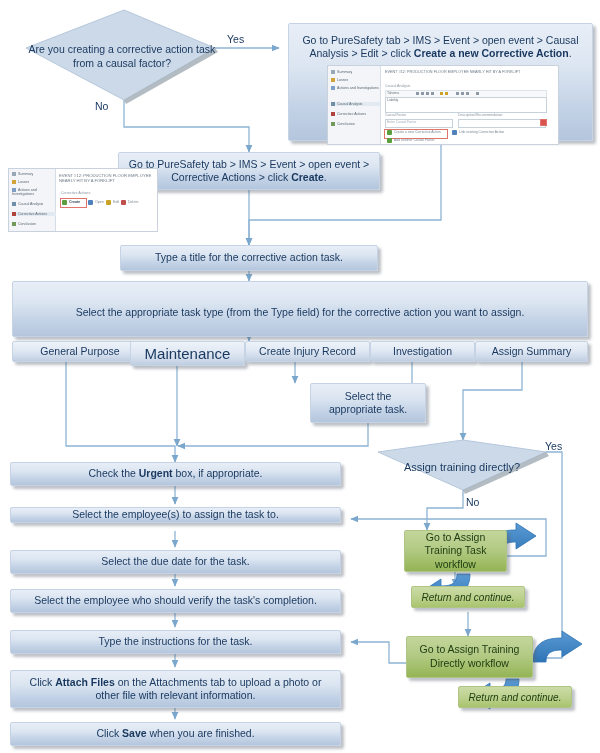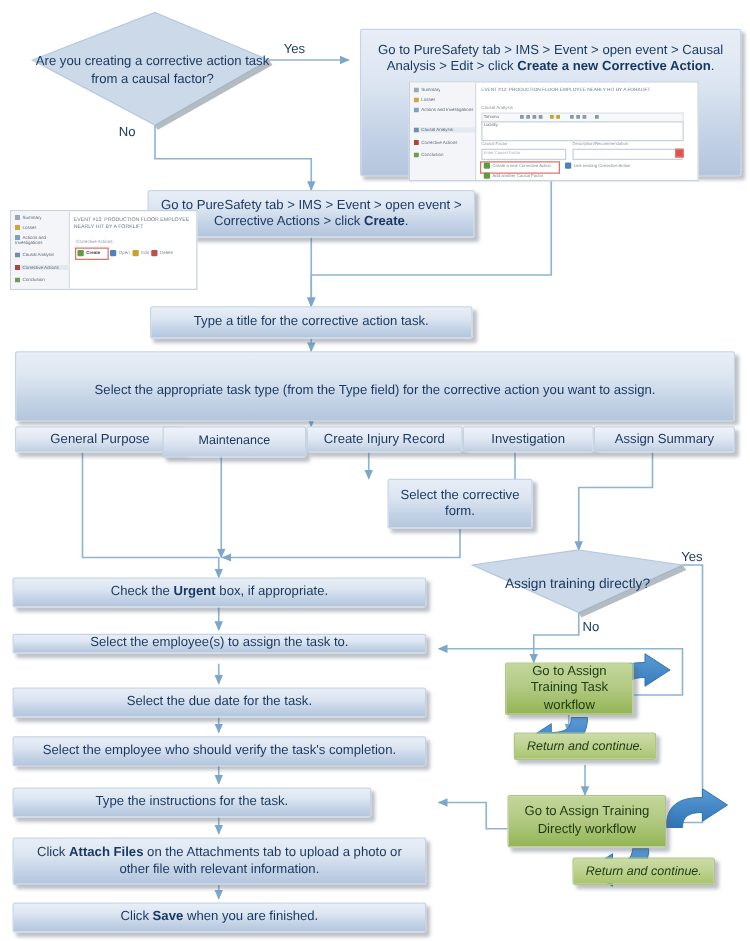--- a/index.html
+++ b/index.html
@@ -221,35 +221,35 @@
   <span>Type a title for the corrective action task.</span>
 </div>
 
 <div class="node pbox" style="left:12px;top:281px;width:576px;height:56px;font-size:10.5px;flex-direction:column;gap:26px;padding-top:10px;">
   <span>Select the appropriate task type (from the Type field) for the corrective action you want to assign.</span>
 </div>
 
 <div class="node pbox flat" style="left:12px;top:341px;width:136px;height:21px;font-size:10.5px;">
   <span>General Purpose</span>
 </div>
-<div class="node pbox flat" style="left:130px;top:341px;width:115px;height:25px;font-size:10px;">
+<div class="node pbox flat" style="left:130px;top:341px;width:115px;height:25px;font-size:15px;">
   <span>Maintenance</span>
 </div>
 <div class="node pbox flat" style="left:245px;top:341px;width:125px;height:21px;font-size:10.5px;">
   <span>Create Injury Record</span>
 </div>
 <div class="node pbox flat" style="left:370px;top:341px;width:105px;height:21px;font-size:10.5px;">
   <span>Investigation</span>
 </div>
 <div class="node pbox flat" style="left:475px;top:341px;width:113px;height:21px;font-size:10.5px;">
   <span>Assign Summary</span>
 </div>
 
 <div class="node pbox" style="left:310px;top:383px;width:116px;height:40px;font-size:10.5px;">
-  <span>Select the  corrective form.</span>
+  <span>Select the  appropriate task.</span>
 </div>
 
 <div class="diamond" style="left:378px;top:440px;width:168px;height:54px;">
   <div class="dtext" style="font-size:11px;text-align:right;">Assign training directly?</div>
 </div>
 <div class="clabel" style="left:545px;top:440px;font-size:10.5px;">Yes</div>
 <div class="clabel" style="left:466px;top:496px;font-size:10.5px;">No</div>
 
 <div class="node gbox" style="left:404px;top:530px;width:103px;height:42px;font-size:10.5px;">
   <span>Go to Assign Training Task workflow</span>
@@ -271,21 +271,21 @@
 </div>
 <div class="node pbox" style="left:10px;top:507px;width:331px;height:16px;font-size:10.5px;">
   <span>Select the employee(s) to assign the task to.</span>
 </div>
 <div class="node pbox" style="left:10px;top:550px;width:331px;height:24px;font-size:10.5px;">
   <span>Select the due date for the task.</span>
 </div>
 <div class="node pbox" style="left:10px;top:589px;width:331px;height:24px;font-size:10.5px;">
   <span>Select the employee who should verify the task's completion.</span>
 </div>
-<div class="node pbox" style="left:10px;top:630px;width:287px;height:24px;font-size:10.5px;">
+<div class="node pbox" style="left:10px;top:630px;width:331px;height:24px;font-size:10.5px;">
   <span>Type the instructions for the task.</span>
 </div>
 <div class="node pbox" style="left:10px;top:670px;width:331px;height:38px;font-size:10.5px;">
   <div>
     <span>Click </span><b>Attach Files</b><span> on the Attachments  tab to upload a photo or other file with relevant information.</span>
   </div>
 </div>
 <div class="node pbox" style="left:10px;top:722px;width:331px;height:24px;font-size:10.5px;">
   <div>
     <span>Click </span><b>Save</b><span> when  you are finished.</span>

